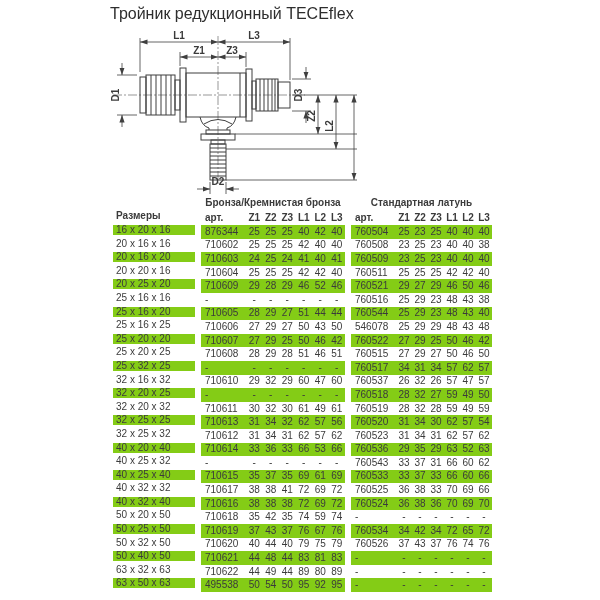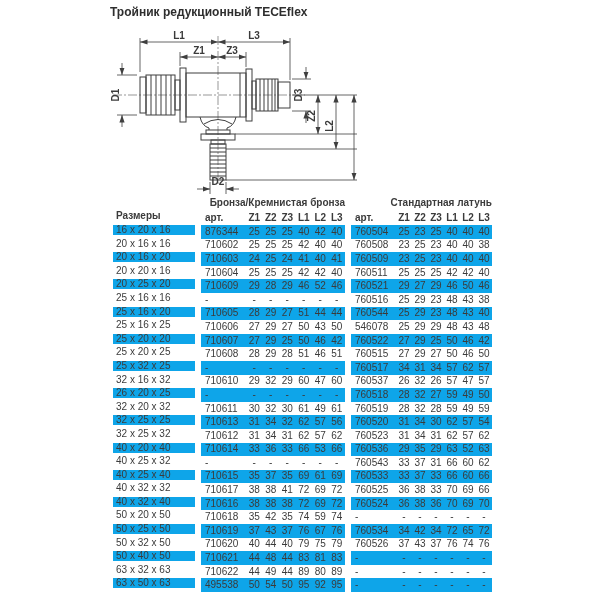--- a/index.html
+++ b/index.html
@@ -1,43 +1,43 @@
 <!DOCTYPE html>
 <html><head>
 <meta charset="utf-8">
 <style>
   html,body{margin:0;padding:0}
   body{
     width:600px;height:600px;background:#ffffff;position:relative;
     font-family:"Liberation Sans",sans-serif;color:#3b3b3b;overflow:hidden;
   }
-  .title{position:absolute;left:110px;top:5px;font-size:12px;font-weight:bold;color:#2e2e2e}
+  .title{position:absolute;left:110px;top:5px;font-size:16px;font-weight:normal;color:#2e2e2e}
   
   .drawing{position:absolute;left:105px;top:28px}
   .ol{stroke:#3f3f3f;stroke-width:1;fill:none}
   .dl{stroke:#3f3f3f;stroke-width:0.8;fill:none}
   .cl{stroke:#6a6a6a;stroke-width:0.7;fill:none;stroke-dasharray:9 2 2 2}
   .drawing text{font-family:"Liberation Sans",sans-serif;font-size:10px;font-weight:bold;fill:#3b3b3b}
   
   .tbl{position:absolute;left:113px;top:197px;width:379px;font-size:10px;line-height:1}
   .ghead{position:relative;height:14px}
-  .gh{position:absolute;top:1px;font-weight:bold;text-align:right;white-space:nowrap}
+  .gh{position:absolute;top:1px;font-weight:bold;text-align:center;white-space:nowrap}
   .gh-bronze{left:88px;width:144px}
   .gh-brass{left:238px;width:141px}
   .trow{display:flex;height:13.6px;align-items:flex-start}
   .thead{height:14px;font-weight:bold}
   .size{width:82px;padding-left:3px;box-sizing:border-box;white-space:nowrap}
   .gap{width:6px}
   .block{display:flex;height:100%;align-items:center}
   .block.bronze{width:144px}
   .block.brass{width:141px}
   .art{width:45px;padding-left:4px;box-sizing:border-box;white-space:nowrap}
   .bronze .v{width:16.5px;text-align:center}
   .brass .v{width:16px;text-align:center}
-  .odd .size,.odd .block{background:#0ea5e9}
+  .odd .size,.odd .block{background:#84cc16}
 </style>
 </head>
 <body>
 
 <div class="title">Тройник редукционный TECEflex</div>
 
 <svg class="drawing" width="265" height="170" viewBox="0 0 265 170" xmlns="http://www.w3.org/2000/svg">
   <defs>
     <marker id="ah" markerWidth="9" markerHeight="8" refX="7.5" refY="4" orient="auto-start-reverse" markerUnits="userSpaceOnUse">
       <path d="M0,1.4 L7.5,4 L0,6.6 z" fill="#3f3f3f"></path>
@@ -420,21 +420,21 @@
           <div class="art">760537</div>
           <div class="v">26</div>
           <div class="v">32</div>
           <div class="v">26</div>
           <div class="v">57</div>
           <div class="v">47</div>
           <div class="v">57</div>
         </div>
       </div>
       <div class="trow odd">
-        <div class="size">26 x 20 x 25</div>
+        <div class="size">32 x 20 x 25</div>
         <div class="gap"></div>
         <div class="block bronze">
           <div class="art">-</div>
           <div class="v">-</div>
           <div class="v">-</div>
           <div class="v">-</div>
           <div class="v">-</div>
           <div class="v">-</div>
           <div class="v">-</div>
         </div>

